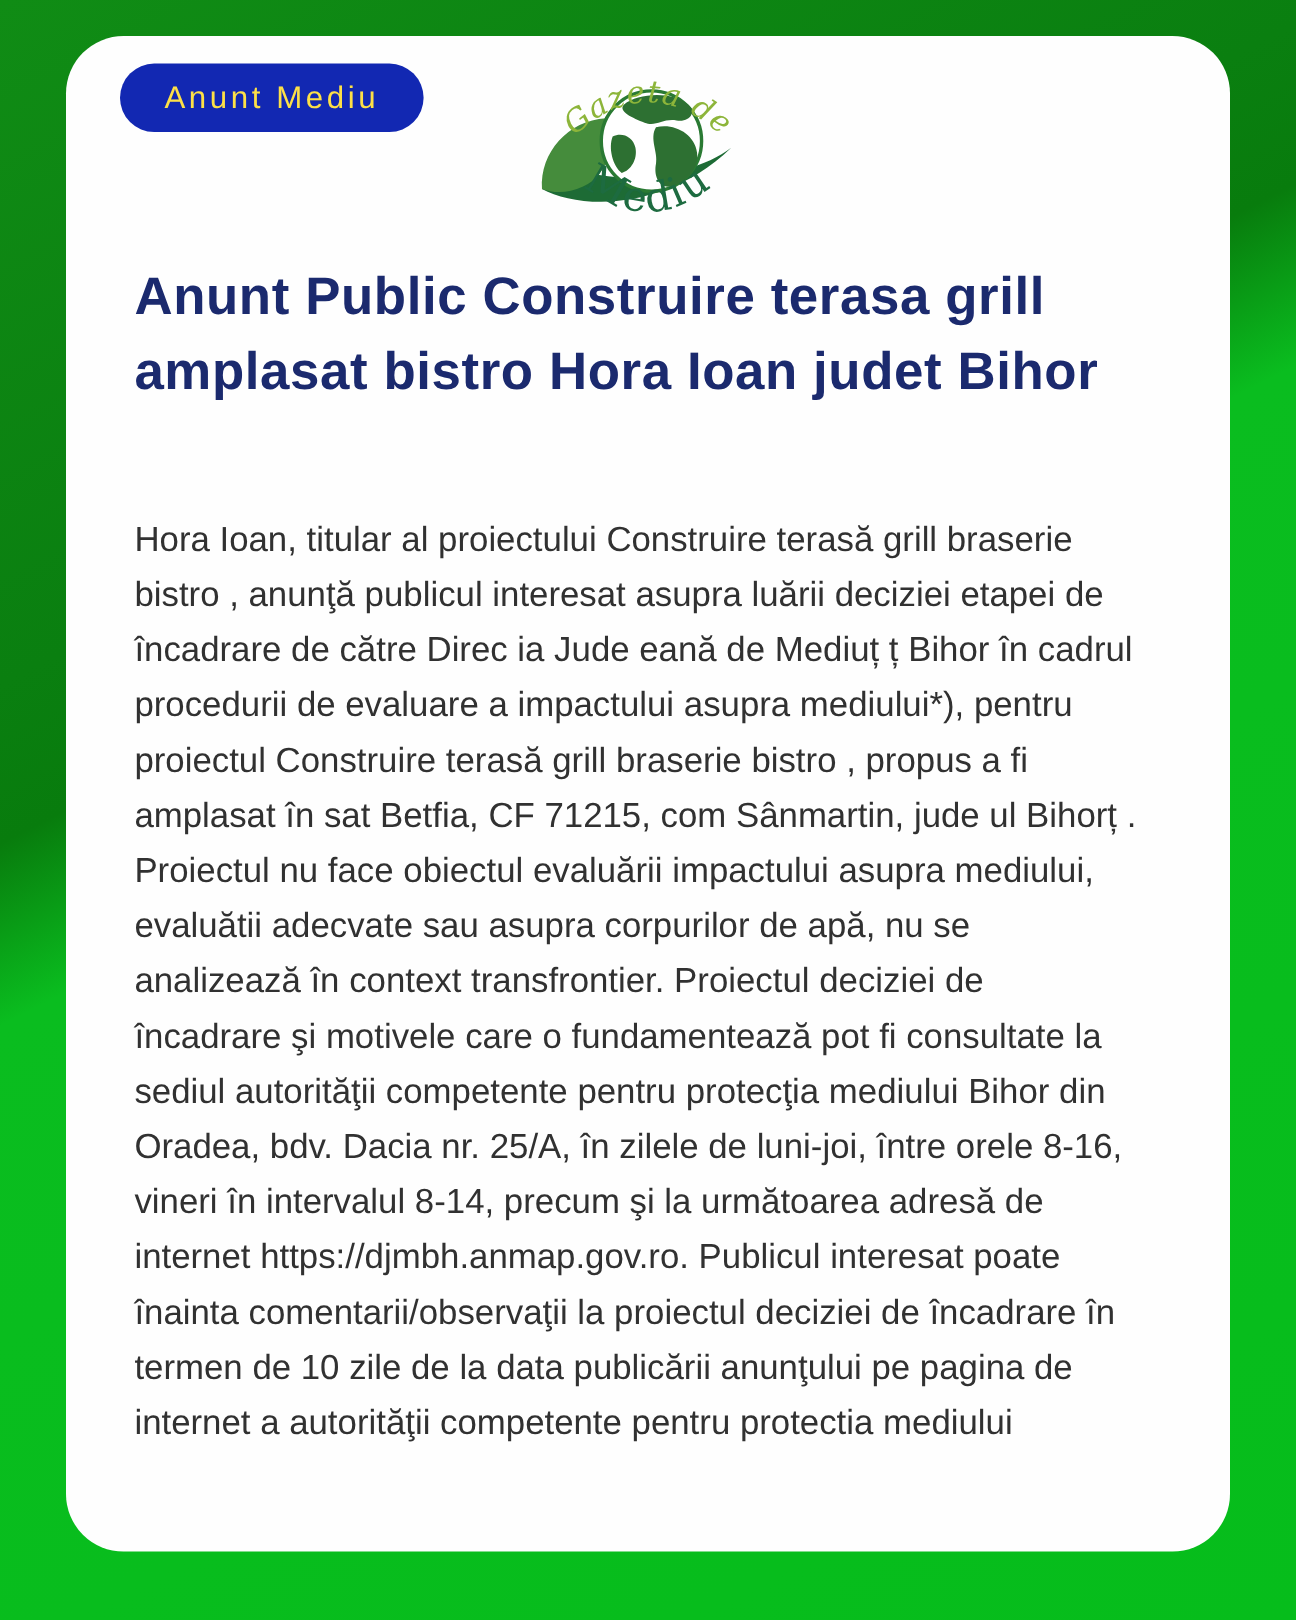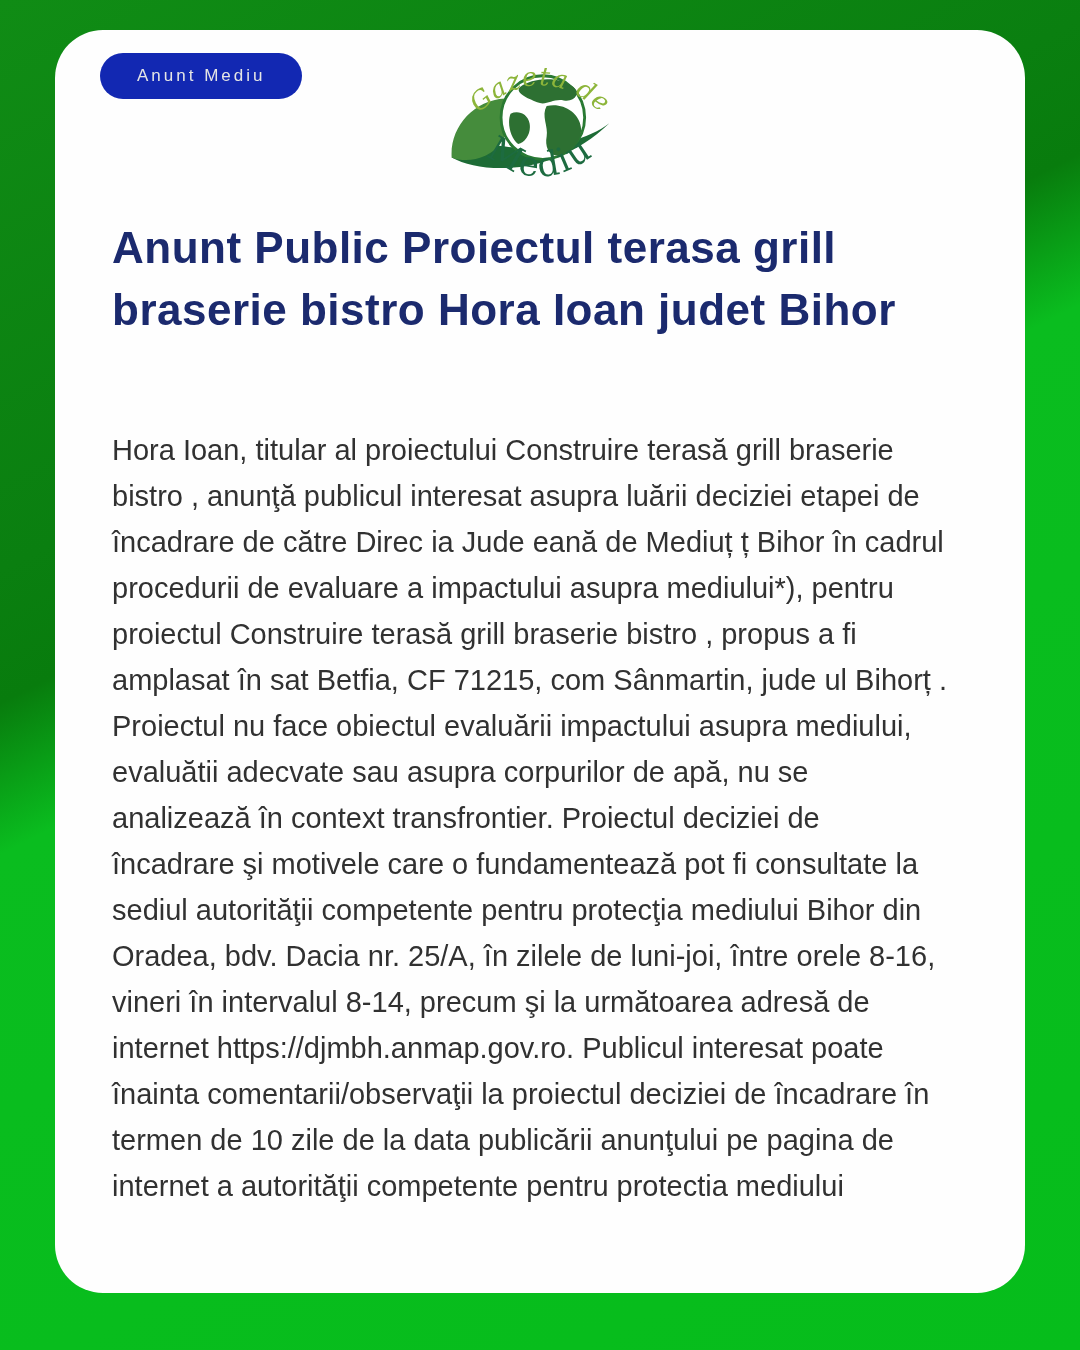--- a/index.html
+++ b/index.html
@@ -7,22 +7,22 @@
     width:1080px;height:1350px;position:relative;overflow:hidden;
     font-family:"Liberation Sans",sans-serif;
     background:linear-gradient(153deg,#108c15 0%,#0a7f10 30%,#087c0d 37%,#0abd1f 45%,#06bd1b 100%);
   }
   .card{
     position:absolute;left:55px;right:55px;top:30px;bottom:57px;
     background:#fefefe;border-radius:48px;overflow:hidden;
   }
   .badge{
     position:absolute;left:45px;top:23px;
-    background:#1228b2;color:#e5e5e5;border-radius:30px;
-    padding:13px 37px;font-size:17px;letter-spacing:3px;font-weight:500;
+    background:#1228b2;color:#fde047;border-radius:30px;
+    padding:13px 37px;font-size:26px;letter-spacing:3px;font-weight:500;
   }
   .logo{
     position:absolute;left:50%;top:2px;transform:translateX(-50%);
     width:200px;height:152px;
   }
   .logo svg{width:100%;height:100%;}
   .logo-arc-top{
     font-family:"DejaVu Serif",serif;font-style:italic;
     font-size:27px;fill:#8db53a;letter-spacing:1px;
   }
@@ -66,17 +66,17 @@
 
       <text class="logo-arc-top">
         <textPath href="#arcTop" startOffset="50%" text-anchor="middle">Gazeta de</textPath>
       </text>
       <text class="logo-arc-bottom">
         <textPath href="#arcBot" startOffset="50%" text-anchor="middle">Mediu</textPath>
       </text>
     </svg>
   </div>
 
-  <h1 class="title">Anunt Public Proiectul terasa grill braserie bistro Hora Ioan judet Bihor</h1>
+  <h1 class="title">Anunt Public Construire terasa grill amplasat bistro Hora Ioan judet Bihor</h1>
 
   <p class="body-text">Hora Ioan, titular al proiectului Construire terasă grill braserie bistro , anunţă publicul interesat asupra luării deciziei etapei de încadrare de către Direc ia Jude eană de Mediuț ț Bihor în cadrul procedurii de evaluare a impactului asupra mediului*), pentru proiectul Construire terasă grill braserie bistro , propus a fi amplasat în sat Betfia, CF 71215, com Sânmartin, jude ul Bihorț . Proiectul nu face obiectul evaluării impactului asupra mediului, evaluătii adecvate sau asupra corpurilor de apă, nu se analizează în context transfrontier. Proiectul deciziei de încadrare şi motivele care o fundamentează pot fi consultate la sediul autorităţii competente pentru protecţia mediului Bihor din Oradea, bdv. Dacia nr. 25/A, în zilele de luni-joi, între orele 8-16, vineri în intervalul 8-14, precum şi la următoarea adresă de internet https://djmbh.anmap.gov.ro. Publicul interesat poate înainta comentarii/observaţii la proiectul deciziei de încadrare în termen de 10 zile de la data publicării anunţului pe pagina de internet a autorităţii competente pentru protectia mediului</p>
 
 </div>
 
 </body></html>

